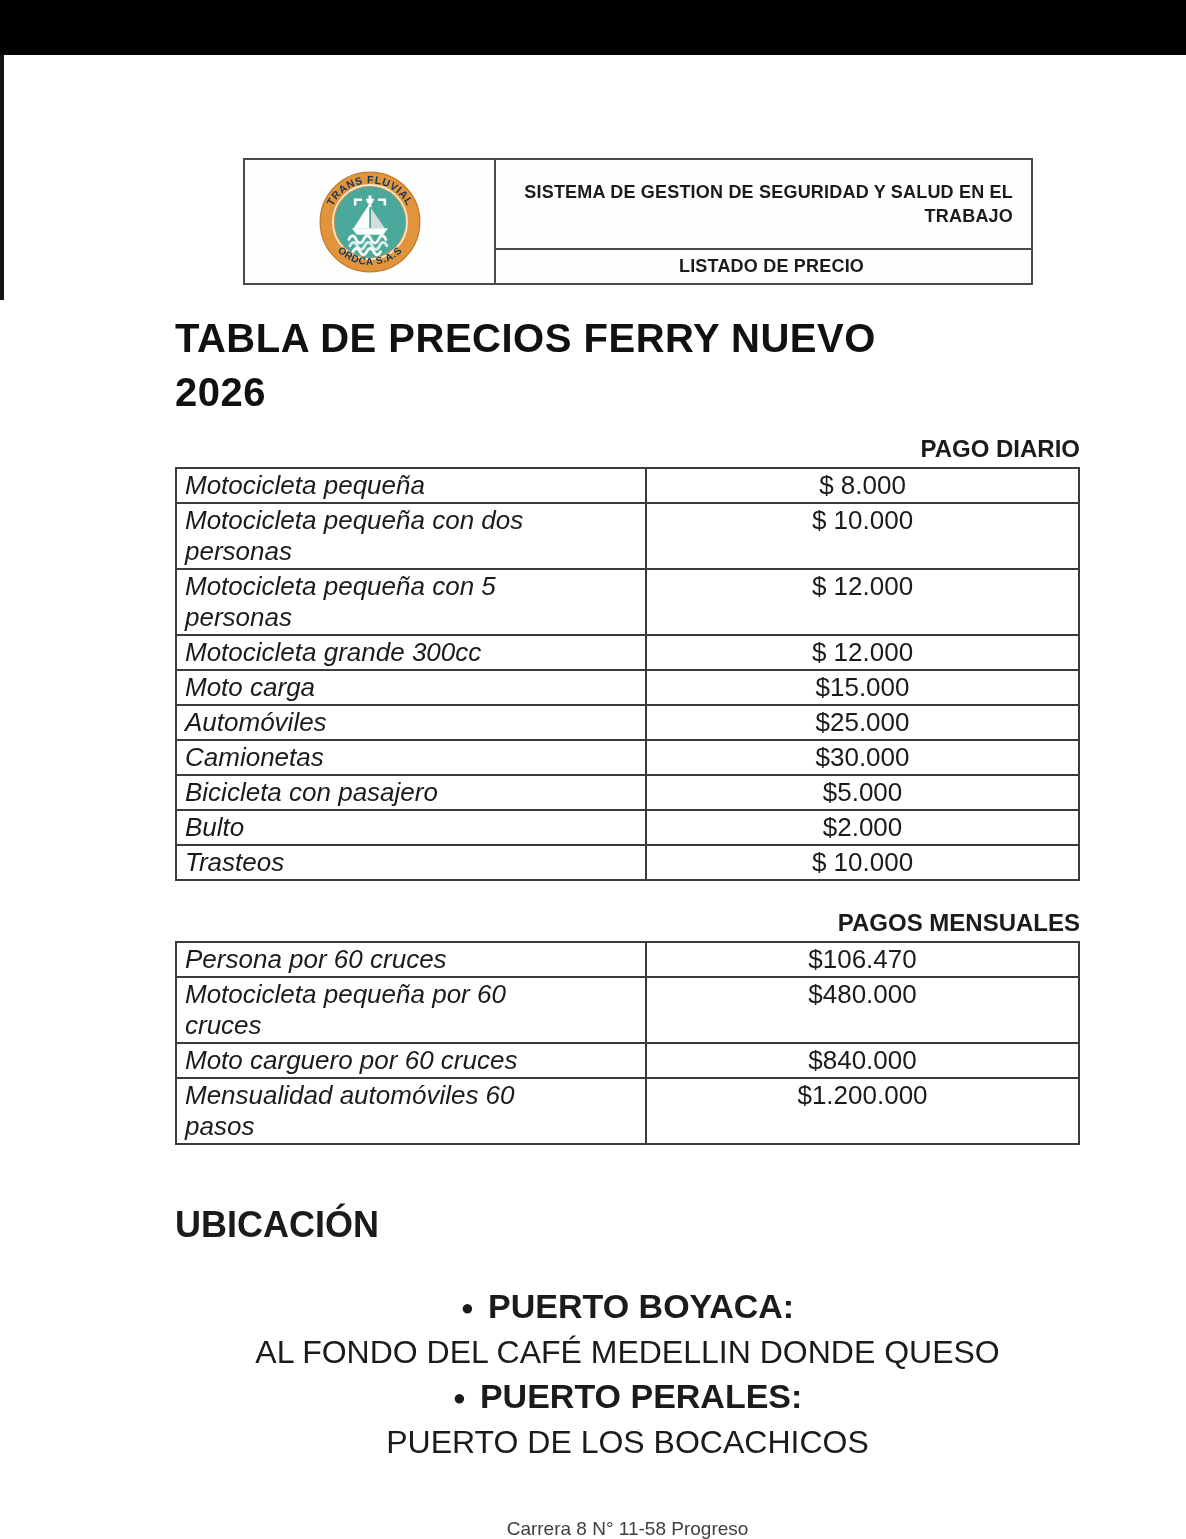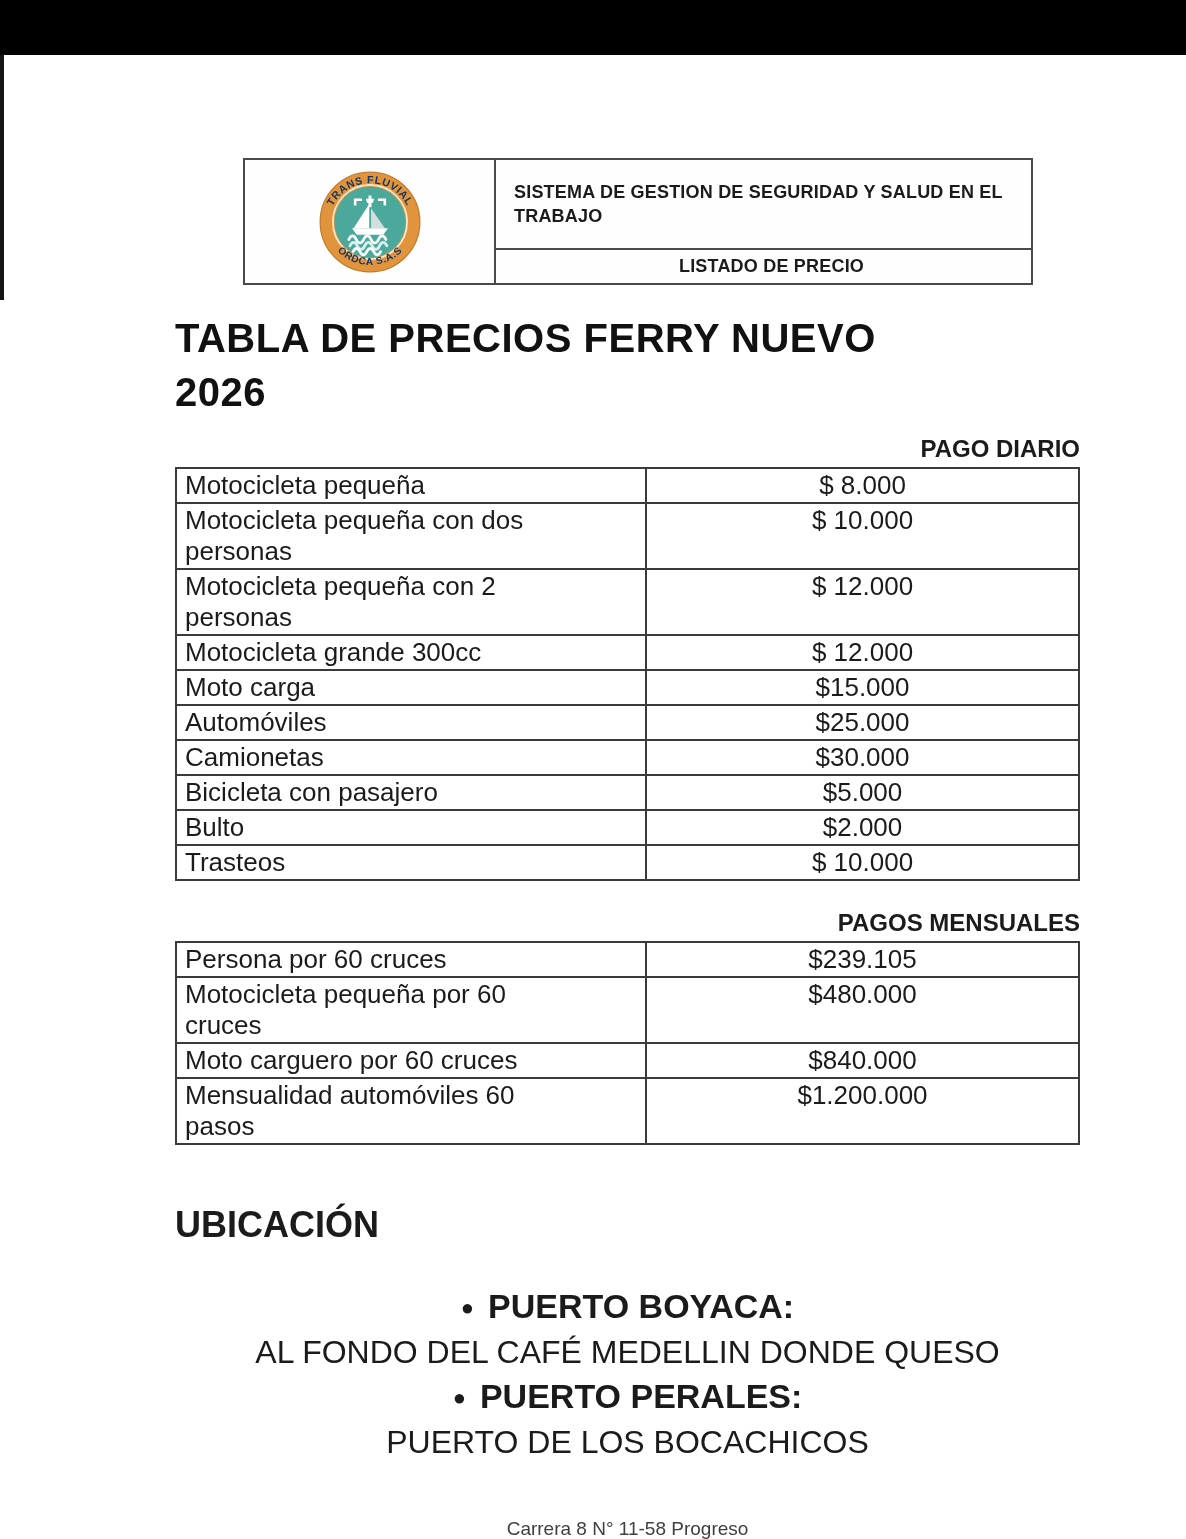--- a/index.html
+++ b/index.html
@@ -36,21 +36,21 @@
   }
   .logo-cell{
     width:249px;flex:0 0 249px;
     border-right:2px solid #4a4a4a;
     display:flex;align-items:center;justify-content:center;
   }
   .head-right{flex:1;display:flex;flex-direction:column;}
   .sys-cell{
     height:88px;border-bottom:2px solid #4a4a4a;
     display:flex;align-items:center;justify-content:center;
-    text-align:left;
+    text-align:right;
     font-size:18px;font-weight:bold;line-height:24px;
     padding:0 18px;letter-spacing:0.2px;
   }
   .doc-cell{
     flex:1;
     display:flex;align-items:center;justify-content:center;
     font-size:18px;font-weight:bold;letter-spacing:0.2px;padding-left:16px;
   }
   
   .page-title{
@@ -74,21 +74,21 @@
     border-collapse:collapse;
     table-layout:fixed;
     font-size:26px;
   }
   table.price-table td{
     border:2px solid #3b3b3b;
     line-height:31px;
     vertical-align:top;
     padding:1px 8px;
   }
-  td.item-cell{width:452px;white-space:pre-line;}
+  td.item-cell{width:452px;white-space:pre-line;font-style:italic;}
   td.price-cell{text-align:center;}
   
   .location-heading{
     margin-top:58px;
     text-align:left;
     font-size:36px;font-weight:bold;
     line-height:44px;
   }
   .location-block{
     margin-top:36px;
@@ -177,21 +177,21 @@
         <tr>
         <td class="item-cell">Motocicleta pequeña</td>
         <td class="price-cell">$ 8.000</td>
       </tr>
         <tr>
         <td class="item-cell">Motocicleta pequeña con dos
 personas</td>
         <td class="price-cell">$ 10.000</td>
       </tr>
         <tr>
-        <td class="item-cell">Motocicleta pequeña con 2
+        <td class="item-cell">Motocicleta pequeña con 5
 personas</td>
         <td class="price-cell">$ 12.000</td>
       </tr>
         <tr>
         <td class="item-cell">Motocicleta grande 300cc</td>
         <td class="price-cell">$ 12.000</td>
       </tr>
         <tr>
         <td class="item-cell">Moto carga</td>
         <td class="price-cell">$15.000</td>
@@ -217,21 +217,21 @@
         <td class="price-cell">$ 10.000</td>
       </tr>
       </tbody>
   </table>
 
   <div class="section-heading monthly">PAGOS MENSUALES</div>
   <table class="price-table">
     <tbody>
         <tr>
         <td class="item-cell">Persona por 60 cruces</td>
-        <td class="price-cell">$239.105</td>
+        <td class="price-cell">$106.470</td>
       </tr>
         <tr>
         <td class="item-cell">Motocicleta pequeña por 60
 cruces</td>
         <td class="price-cell">$480.000</td>
       </tr>
         <tr>
         <td class="item-cell">Moto carguero por 60 cruces</td>
         <td class="price-cell">$840.000</td>
       </tr>

